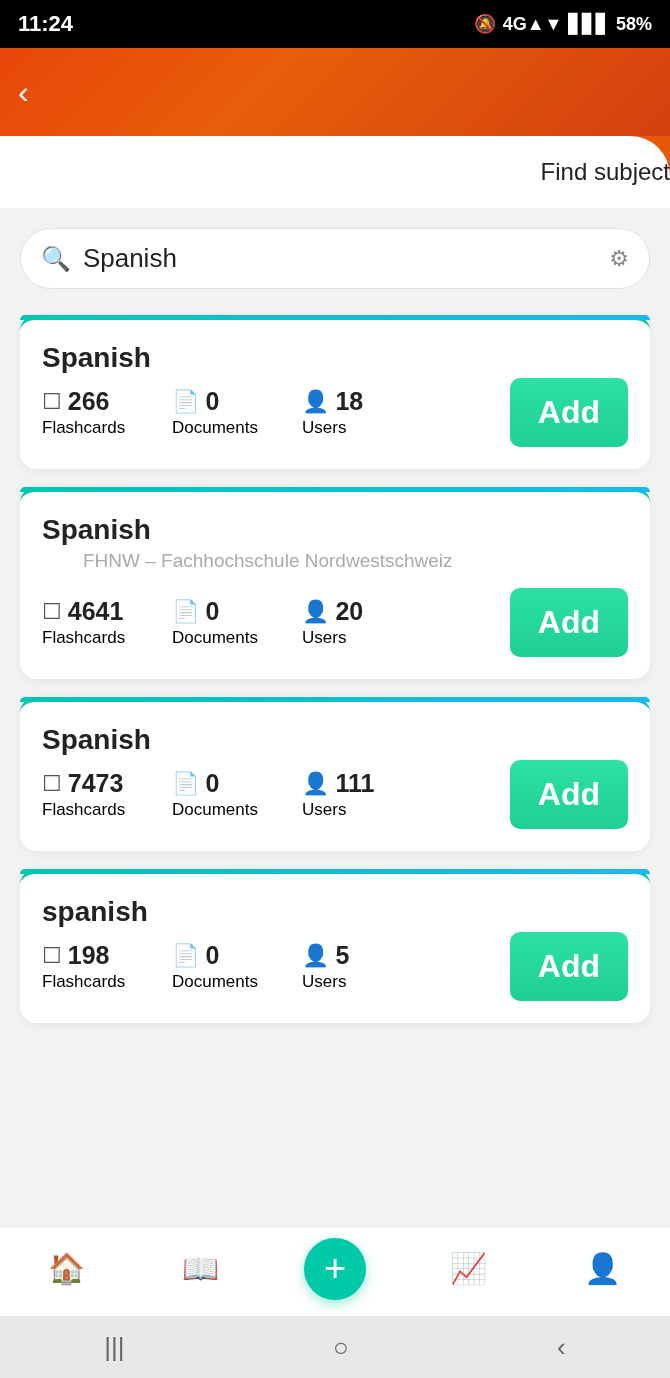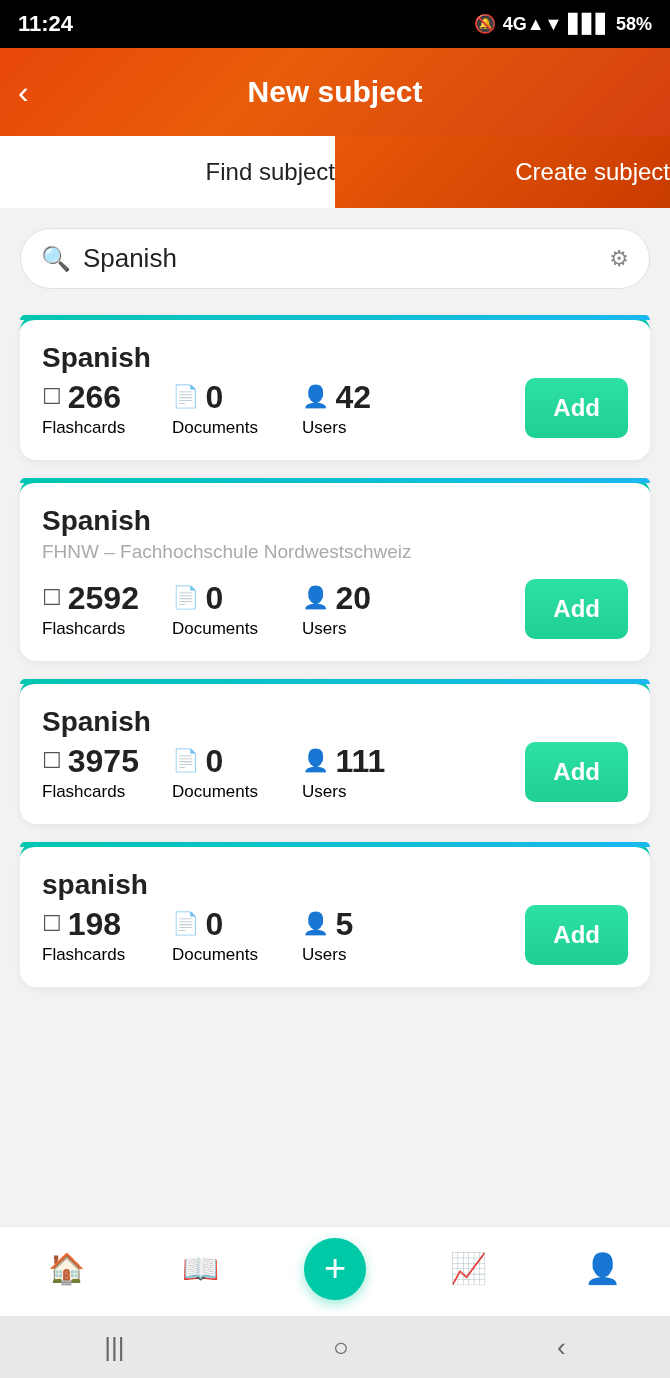--- a/index.html
+++ b/index.html
@@ -150,20 +150,21 @@
     .card-title {
       font-size: 28px;
       font-weight: 700;
       color: #222;
       margin-bottom: 4px;
     }
     .card-subtitle {
       font-size: 19px;
       color: #aaa;
       margin-bottom: 16px;
+      margin-left: 41px;
     }
     .card-stats {
       display: flex;
       align-items: center;
       gap: 0;
     }
     .stat {
       display: flex;
       flex-direction: column;
       align-items: flex-start;
@@ -173,36 +174,36 @@
     .stat-row {
       display: flex;
       align-items: center;
       gap: 6px;
     }
     .stat-icon {
       font-size: 22px;
       color: #555;
     }
     .stat-value {
-      font-size: 32px;
+      font-size: 25px;
       font-weight: 700;
       color: #222;
     }
     .stat-label {
       font-size: 17px;
       color: #000000;
     }
     .add-btn {
       margin-left: auto;
       background: linear-gradient(to bottom, #2de0a5, #1ecf96);
       color: #fff;
       border: none;
       border-radius: 10px;
       padding: 16px 28px;
-      font-size: 24px;
+      font-size: 32px;
       font-weight: 700;
       cursor: pointer;
     }
 
     
     .bottom-nav {
       background: #fff;
       display: flex;
       justify-content: space-around;
       align-items: center;
@@ -261,29 +262,25 @@
   <div class="status-right">
     <span>🔕</span>
     <span>4G▲▼</span>
     <span>▋▋▋</span>
     <span>58%</span>
   </div>
 </div>
 
 <div class="header">
   <button class="back-btn">‹</button>
-  <span class="header-title">New subject</span>
 </div>
 
 <div class="tab-bar">
   <div class="tab tab-find">
     <span>Find subject</span>
-  </div>
-  <div class="tab tab-create">
-    <span>Create subject</span>
   </div>
 </div>
 
 <div class="search-container">
   <div class="search-box">
     <span class="search-icon-wrap">🔍</span>
     <input class="search-input" type="text" value="Spanish" style="">
     <span class="filter-icon">⚙</span>
   </div>
 </div>
@@ -303,35 +300,35 @@
       <div class="stat">
         <div class="stat-row">
           <span class="stat-icon">📄</span>
           <span class="stat-value">0</span>
         </div>
         <span class="stat-label">Documents</span>
       </div>
       <div class="stat">
         <div class="stat-row">
           <span class="stat-icon">👤</span>
-          <span class="stat-value">42</span>
+          <span class="stat-value">18</span>
         </div>
         <span class="stat-label">Users</span>
       </div>
       <button class="add-btn">Add</button>
     </div>
   </div>
     <div class="card">
     <div class="card-title">Spanish</div>
     <div class="card-subtitle">FHNW – Fachhochschule Nordwestschweiz</div>
     <div class="card-stats">
       <div class="stat">
         <div class="stat-row">
           <span class="stat-icon">☐</span>
-          <span class="stat-value">2592</span>
+          <span class="stat-value">4641</span>
         </div>
         <span class="stat-label">Flashcards</span>
       </div>
       <div class="stat">
         <div class="stat-row">
           <span class="stat-icon">📄</span>
           <span class="stat-value">0</span>
         </div>
         <span class="stat-label">Documents</span>
       </div>
@@ -345,21 +342,21 @@
       <button class="add-btn">Add</button>
     </div>
   </div>
     <div class="card">
     <div class="card-title">Spanish</div>
 
     <div class="card-stats">
       <div class="stat">
         <div class="stat-row">
           <span class="stat-icon">☐</span>
-          <span class="stat-value">3975</span>
+          <span class="stat-value">7473</span>
         </div>
         <span class="stat-label">Flashcards</span>
       </div>
       <div class="stat">
         <div class="stat-row">
           <span class="stat-icon">📄</span>
           <span class="stat-value">0</span>
         </div>
         <span class="stat-label">Documents</span>
       </div>

